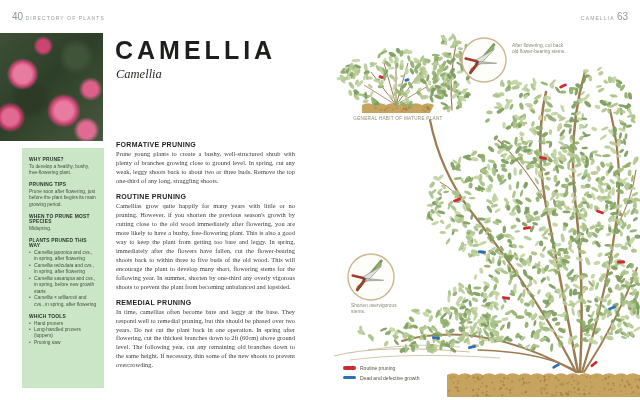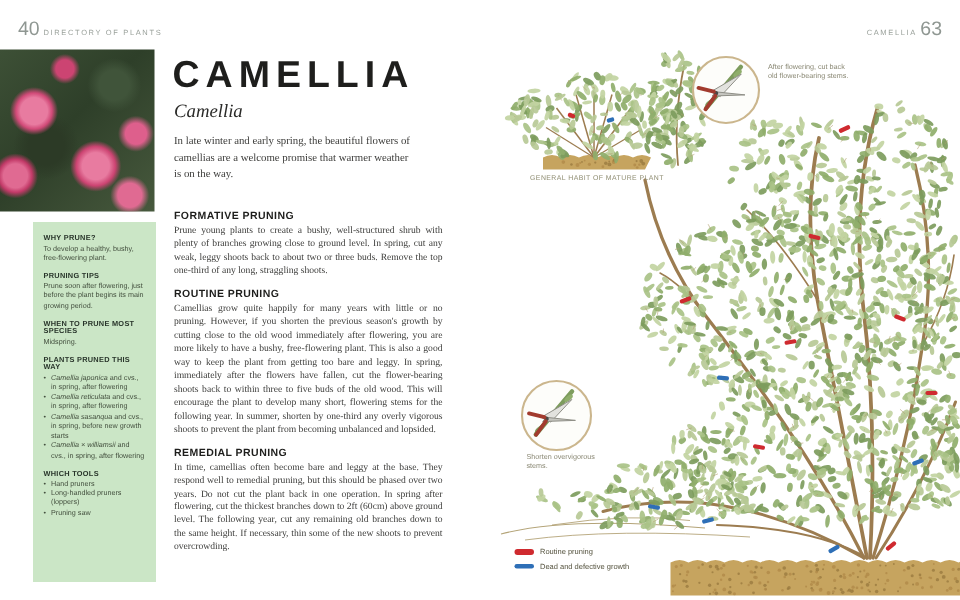--- a/index.html
+++ b/index.html
@@ -1,20 +1,20 @@
 <!DOCTYPE html>
 <html><head>
 <meta charset="utf-8">
 <style>
   html,body{margin:0;padding:0;background:#e8e8e4;}
   #spread{position:relative;width:640px;height:400px;background:#ffffff;overflow:hidden;
           font-family:"Liberation Sans",sans-serif;color:#2e2e2c;}
   
   .runhead{position:absolute;top:11px;font-size:5px;letter-spacing:1.1px;color:#9aa19b;}
-  .runhead .pagenum{font-size:13px;letter-spacing:0;color:#8f9792;}
+  .runhead .pagenum{font-size:10px;letter-spacing:0;color:#8f9792;}
   #head-left{left:12px;}
   #head-right{right:12px;text-align:right;}
   
   #photo{position:absolute;left:0;top:33px;width:103px;height:108px;
      background:
        radial-gradient(circle at 22% 38%, #e87ba0 0 9px, #d14a78 12px, rgba(209,74,120,0) 16px),
        radial-gradient(circle at 10% 78%, #e06a92 0 8px, #c23a68 11px, rgba(194,58,104,0) 15px),
        radial-gradient(circle at 62% 72%, #e87ba0 0 9px, #cc4472 13px, rgba(204,68,114,0) 17px),
        radial-gradient(circle at 88% 52%, #de5f8c 0 7px, rgba(222,95,140,0) 12px),
        radial-gradient(circle at 84% 90%, #e06a92 0 8px, rgba(224,106,146,0) 13px),
@@ -68,21 +68,20 @@
   </div>
   <div class="runhead" id="head-right">
     <span>CAMELLIA</span>
     <span class="pagenum">63</span>
   </div>
 
   <div id="photo"></div>
 
   <div id="title">CAMELLIA</div>
   <div id="subtitle">Camellia</div>
-  <div id="intro">In late winter and early spring, the beautiful flowers of camellias are a welcome promise that warmer weather is on the way.</div>
 
   <div id="sections">
     <div class="sec-head">FORMATIVE PRUNING</div>
     <p class="sec-body">Prune young plants to create a bushy, well-structured shrub with plenty of branches growing close to ground level. In spring, cut any weak, leggy shoots back to about two or three buds. Remove the top one-third of any long, straggling shoots.</p>
     <div class="sec-head">ROUTINE PRUNING</div>
     <p class="sec-body">Camellias grow quite happily for many years with little or no pruning. However, if you shorten the previous season's growth by cutting close to the old wood immediately after flowering, you are more likely to have a bushy, free-flowering plant. This is also a good way to keep the plant from getting too bare and leggy. In spring, immediately after the flowers have fallen, cut the flower-bearing shoots back to within three to five buds of the old wood. This will encourage the plant to develop many short, flowering stems for the following year. In summer, shorten by one-third any overly vigorous shoots to prevent the plant from becoming unbalanced and lopsided.</p>
     <div class="sec-head">REMEDIAL PRUNING</div>
     <p class="sec-body">In time, camellias often become bare and leggy at the base. They respond well to remedial pruning, but this should be phased over two years. Do not cut the plant back in one operation. In spring after flowering, cut the thickest branches down to 2ft (60cm) above ground level. The following year, cut any remaining old branches down to the same height. If necessary, thin some of the new shoots to prevent overcrowding.</p>
   </div>
 

